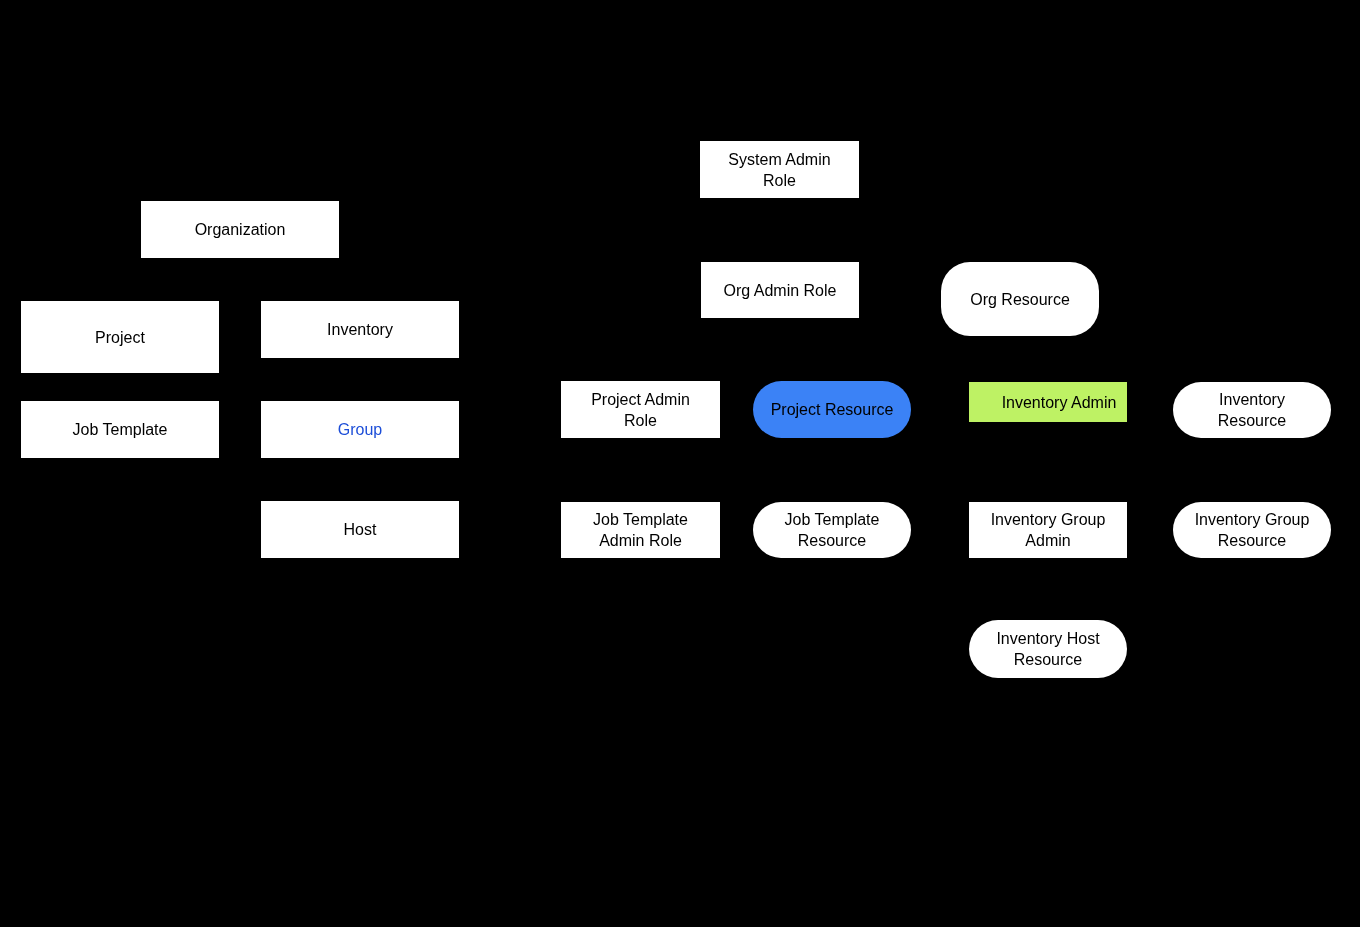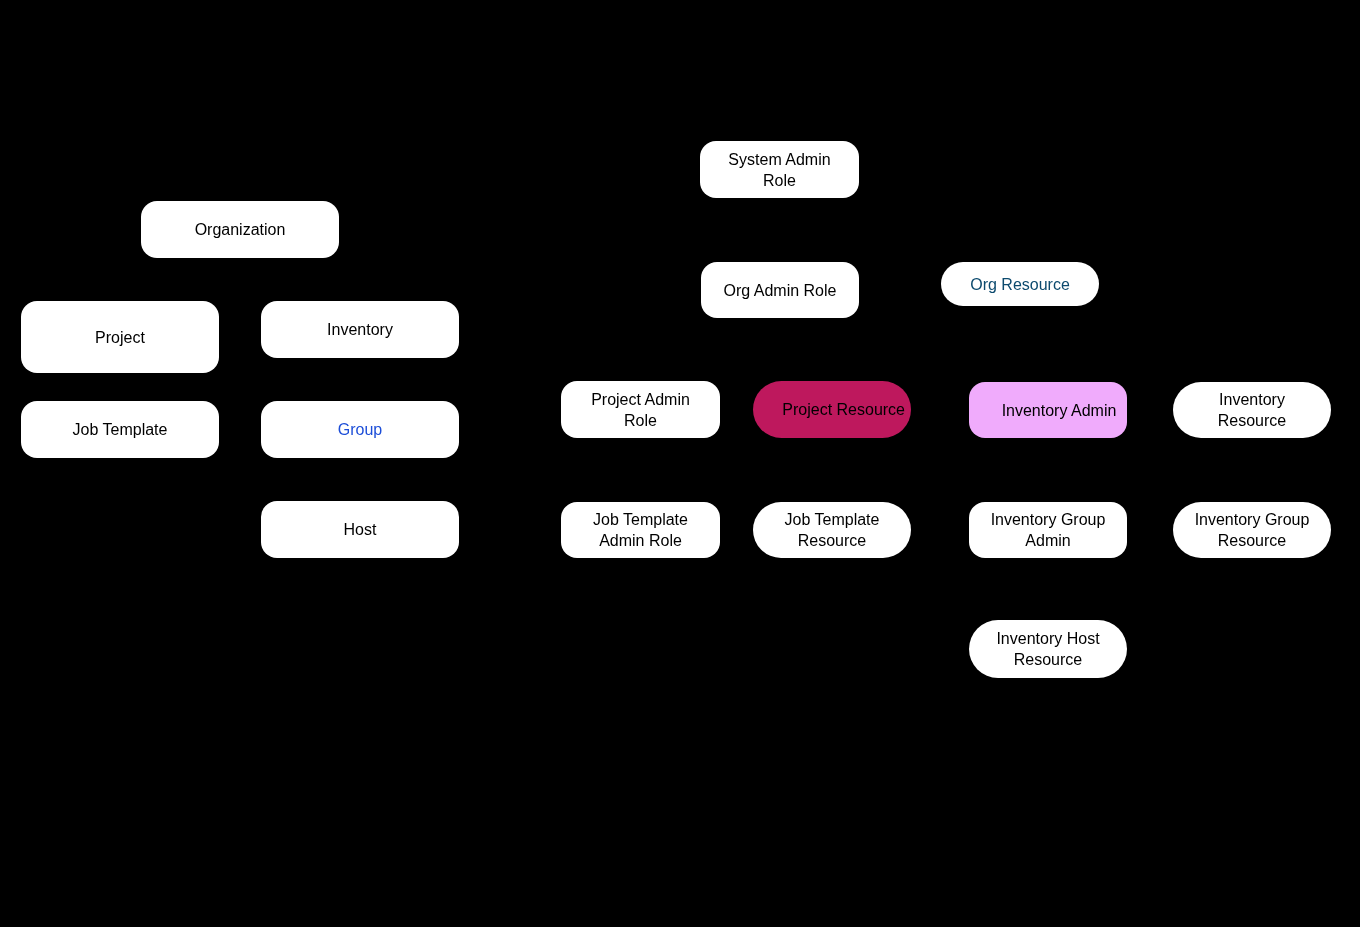--- a/index.html
+++ b/index.html
@@ -26,44 +26,44 @@
     align-items: center;
     justify-content: center;
     box-sizing: border-box;
     text-align: center;
     font-size: 16px;
     line-height: 21px;
     white-space: pre-line;
     padding: 2px 6px;
   }
   .node.rect {
-    border-radius: 16px;
+    border-radius: 0;
   }
   .node.stadium {
     border-radius: 29px;
   }
 </style>
 </head>
 <body style="background: rgb(0, 0, 0);">
 
 <div class="canvas">
     <div class="node rect" style="left: 141px; top: 201px; width: 198px; height: 57px; background: rgb(255, 255, 255); color: rgb(0, 0, 0);"><span>Organization</span></div>
     <div class="node rect" style="left: 21px; top: 301px; width: 198px; height: 72px; background: rgb(255, 255, 255); color: rgb(0, 0, 0);"><span>Project</span></div>
     <div class="node rect" style="left: 261px; top: 301px; width: 198px; height: 57px; background: rgb(255, 255, 255); color: rgb(0, 0, 0);"><span>Inventory</span></div>
     <div class="node rect" style="left: 21px; top: 401px; width: 198px; height: 57px; background: rgb(255, 255, 255); color: rgb(0, 0, 0);"><span>Job Template</span></div>
     <div class="node rect" style="left: 261px; top: 401px; width: 198px; height: 57px; background: rgb(255, 255, 255); color: #1d4ed8;"><span>Group</span></div>
     <div class="node rect" style="left: 261px; top: 501px; width: 198px; height: 57px; background: rgb(255, 255, 255); color: rgb(0, 0, 0);"><span>Host</span></div>
     <div class="node rect" style="left: 700px; top: 141px; width: 159px; height: 57px; background: rgb(255, 255, 255); color: rgb(0, 0, 0);"><span>System Admin
 Role</span></div>
     <div class="node rect" style="left: 701px; top: 262px; width: 158px; height: 56px; background: rgb(255, 255, 255); color: rgb(0, 0, 0);"><span>Org Admin Role</span></div>
-    <div class="node stadium" style="left: 941px; top: 262px; width: 158px; height: 44px; background: rgb(255, 255, 255); color: #0c4a6e;"><span>Org Resource</span></div>
+    <div class="node stadium" style="left: 941px; top: 262px; width: 158px; height: 74px; background: rgb(255, 255, 255); color: #000000;"><span>Org Resource</span></div>
     <div class="node rect" style="left: 561px; top: 381px; width: 159px; height: 57px; background: rgb(255, 255, 255); color: rgb(0, 0, 0);"><span>Project Admin
 Role</span></div>
-    <div class="node stadium" style="left: 753px; top: 381px; width: 158px; height: 57px; background: #be185d; color: rgb(0, 0, 0); justify-content: flex-end;"><span>Project Resource</span></div>
-    <div class="node rect" style="left: 969px; top: 382px; width: 158px; height: 56px; background: #f0abfc; color: rgb(0, 0, 0); padding-left: 28px;"><span>Inventory Admin</span></div>
+    <div class="node stadium" style="left: 753px; top: 381px; width: 158px; height: 57px; background: #3b82f6; color: rgb(0, 0, 0);"><span>Project Resource</span></div>
+    <div class="node rect" style="left: 969px; top: 382px; width: 158px; height: 40px; background: #bef264; color: rgb(0, 0, 0); padding-left: 28px;"><span>Inventory Admin</span></div>
     <div class="node stadium" style="left: 1173px; top: 382px; width: 158px; height: 56px; background: rgb(255, 255, 255); color: rgb(0, 0, 0);"><span>Inventory
 Resource</span></div>
     <div class="node rect" style="left: 561px; top: 502px; width: 159px; height: 56px; background: rgb(255, 255, 255); color: rgb(0, 0, 0);"><span>Job Template
 Admin Role</span></div>
     <div class="node stadium" style="left: 753px; top: 502px; width: 158px; height: 56px; background: rgb(255, 255, 255); color: rgb(0, 0, 0);"><span>Job Template
 Resource</span></div>
     <div class="node rect" style="left: 969px; top: 502px; width: 158px; height: 56px; background: rgb(255, 255, 255); color: rgb(0, 0, 0);"><span>Inventory Group
 Admin</span></div>
     <div class="node stadium" style="left: 1173px; top: 502px; width: 158px; height: 56px; background: rgb(255, 255, 255); color: rgb(0, 0, 0);"><span>Inventory Group
 Resource</span></div>

